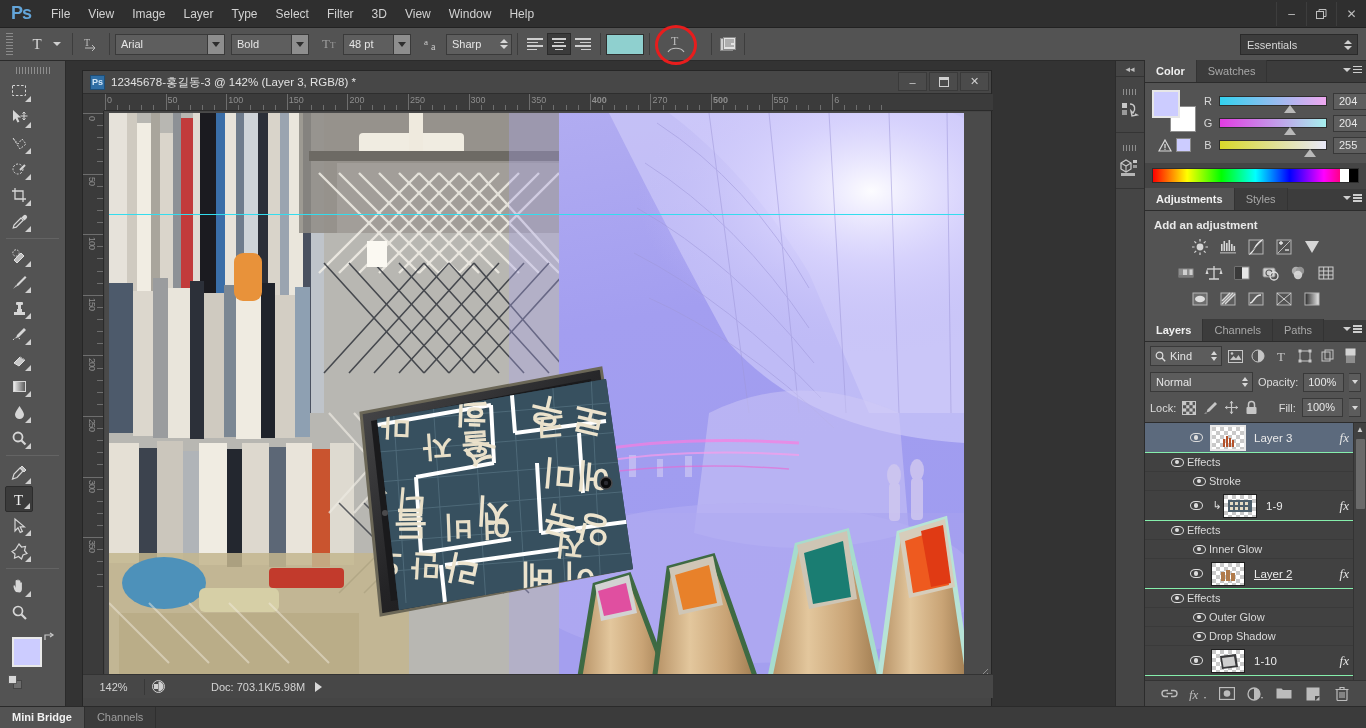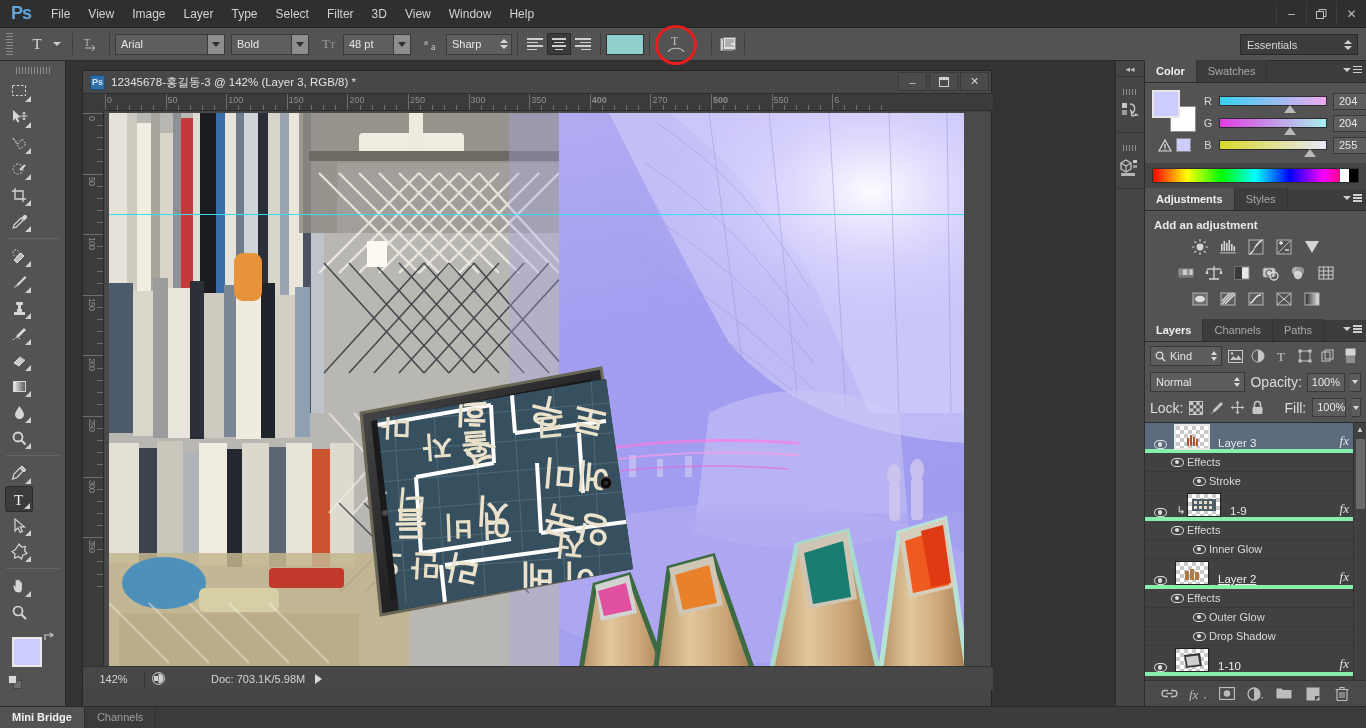--- a/index.html
+++ b/index.html
@@ -173,21 +173,21 @@
     position:absolute; left:22px; top:41px; right:0; bottom:25px; background:#4a4a4a; overflow:hidden;
   }
   .canvas{
     position:absolute; left:4px; top:1px; width:855px; height:569px; overflow:hidden;
     background:#9a9ae8;
   }
   .guide{
     position:absolute; left:0; width:100%; height:1px; background:#33ddee; z-index:40;
   }
   .statusbar{
-    position:absolute; left:0; bottom:16px; width:910px; height:24px; background:#474747;
+    position:absolute; left:0; bottom:8px; width:910px; height:24px; background:#474747;
     border-top:1px solid #333; display:flex; align-items:center; font-size:11px; color:#d4d4d4;margin-top:12px;
   }
   .sb-zoom{ width:62px; text-align:center; border-right:1px solid #383838; height:16px; line-height:16px;}
   .sb-icon{ width:26px; display:flex; align-items:center; justify-content:center; }
   .sb-doc{ padding-left:40px; }
   .sb-arrow{ margin-left:10px; width:0;height:0;border-top:5px solid transparent;border-bottom:5px solid transparent;border-left:7px solid #d8d8d8;}
   .sizer{ position:absolute; right:2px; bottom:28px; width:10px;height:10px; }
 
   
   .dockstrip{
@@ -261,34 +261,34 @@
   .kind-steps i.d{border-top:4px solid #d8d8d8;}
   .fico{ width:21px; height:20px; display:flex; align-items:center; justify-content:center; color:#c6c6c6;}
   .blendrow{ display:flex; align-items:center; gap:5px; padding:2px 5px 4px; }
   .blendbox{
     width:116px; height:20px; background:#5c5c5c; border:1px solid #393939; color:#e6e6e6;
     font-size:11px; line-height:18px; padding-left:5px; position:relative;
   }
   .blendbox .st{ position:absolute; right:4px; top:4px; display:flex; flex-direction:column; gap:2px;}
   .blendbox .st i{width:0;height:0;border-left:3.5px solid transparent;border-right:3.5px solid transparent;}
   .blendbox .st i.u{border-bottom:4px solid #d8d8d8;} .blendbox .st i.d{border-top:4px solid #d8d8d8;}
-  .lbl{ font-size:14px; color:#dcdcdc; }
+  .lbl{ font-size:11px; color:#dcdcdc; }
   .numbox{
     width:46px; height:19px; background:#5c5c5c; border:1px solid #393939; color:#e8e8e8;
     font-size:11px; line-height:17px; padding-left:4px; display:flex; align-items:center;
   }
   .numdrop{ width:13px; height:19px; background:#5c5c5c; border:1px solid #393939; border-left:none;
     display:flex;align-items:center;justify-content:center;}
   .numdrop::after{content:"";width:0;height:0;border-left:3.5px solid transparent;border-right:3.5px solid transparent;border-top:4px solid #d8d8d8;}
   .lockrow{ display:flex; align-items:center; gap:6px; padding:2px 5px 5px; }
   .lockico{ width:16px;height:16px; display:flex;align-items:center;justify-content:center;}
   .layerlist{ background:#3c3c3c; border-top:1px solid #2c2c2c; overflow:hidden; position:relative; }
   .lrow{
-    height:30px; display:flex; align-items:flex-end; background:#414141;
-    border-bottom:4px solid #86efac; position:relative;
+    height:30px; display:flex; align-items:center; background:#414141;
+    border-bottom:1px solid #86efac; position:relative;padding-left:36px;
   }
   .lrow.sel{ background:#5c6a7d; }
   .leye{ width:30px; display:flex; align-items:center; justify-content:center; }
   .lthumb{
     width:34px; height:24px; border:1px solid #1f1f1f; position:relative; overflow:hidden;
     background:
       repeating-conic-gradient(#ffffff 0% 25%, #c9c9c9 0% 50%) 0 0 / 8px 8px;
   }
   .lclip{ width:12px; text-align:center; color:#dcdcdc; font-size:11px;}
   .lname{ flex:1; padding-left:9px; font-size:11.5px; color:#eaeaea; }

